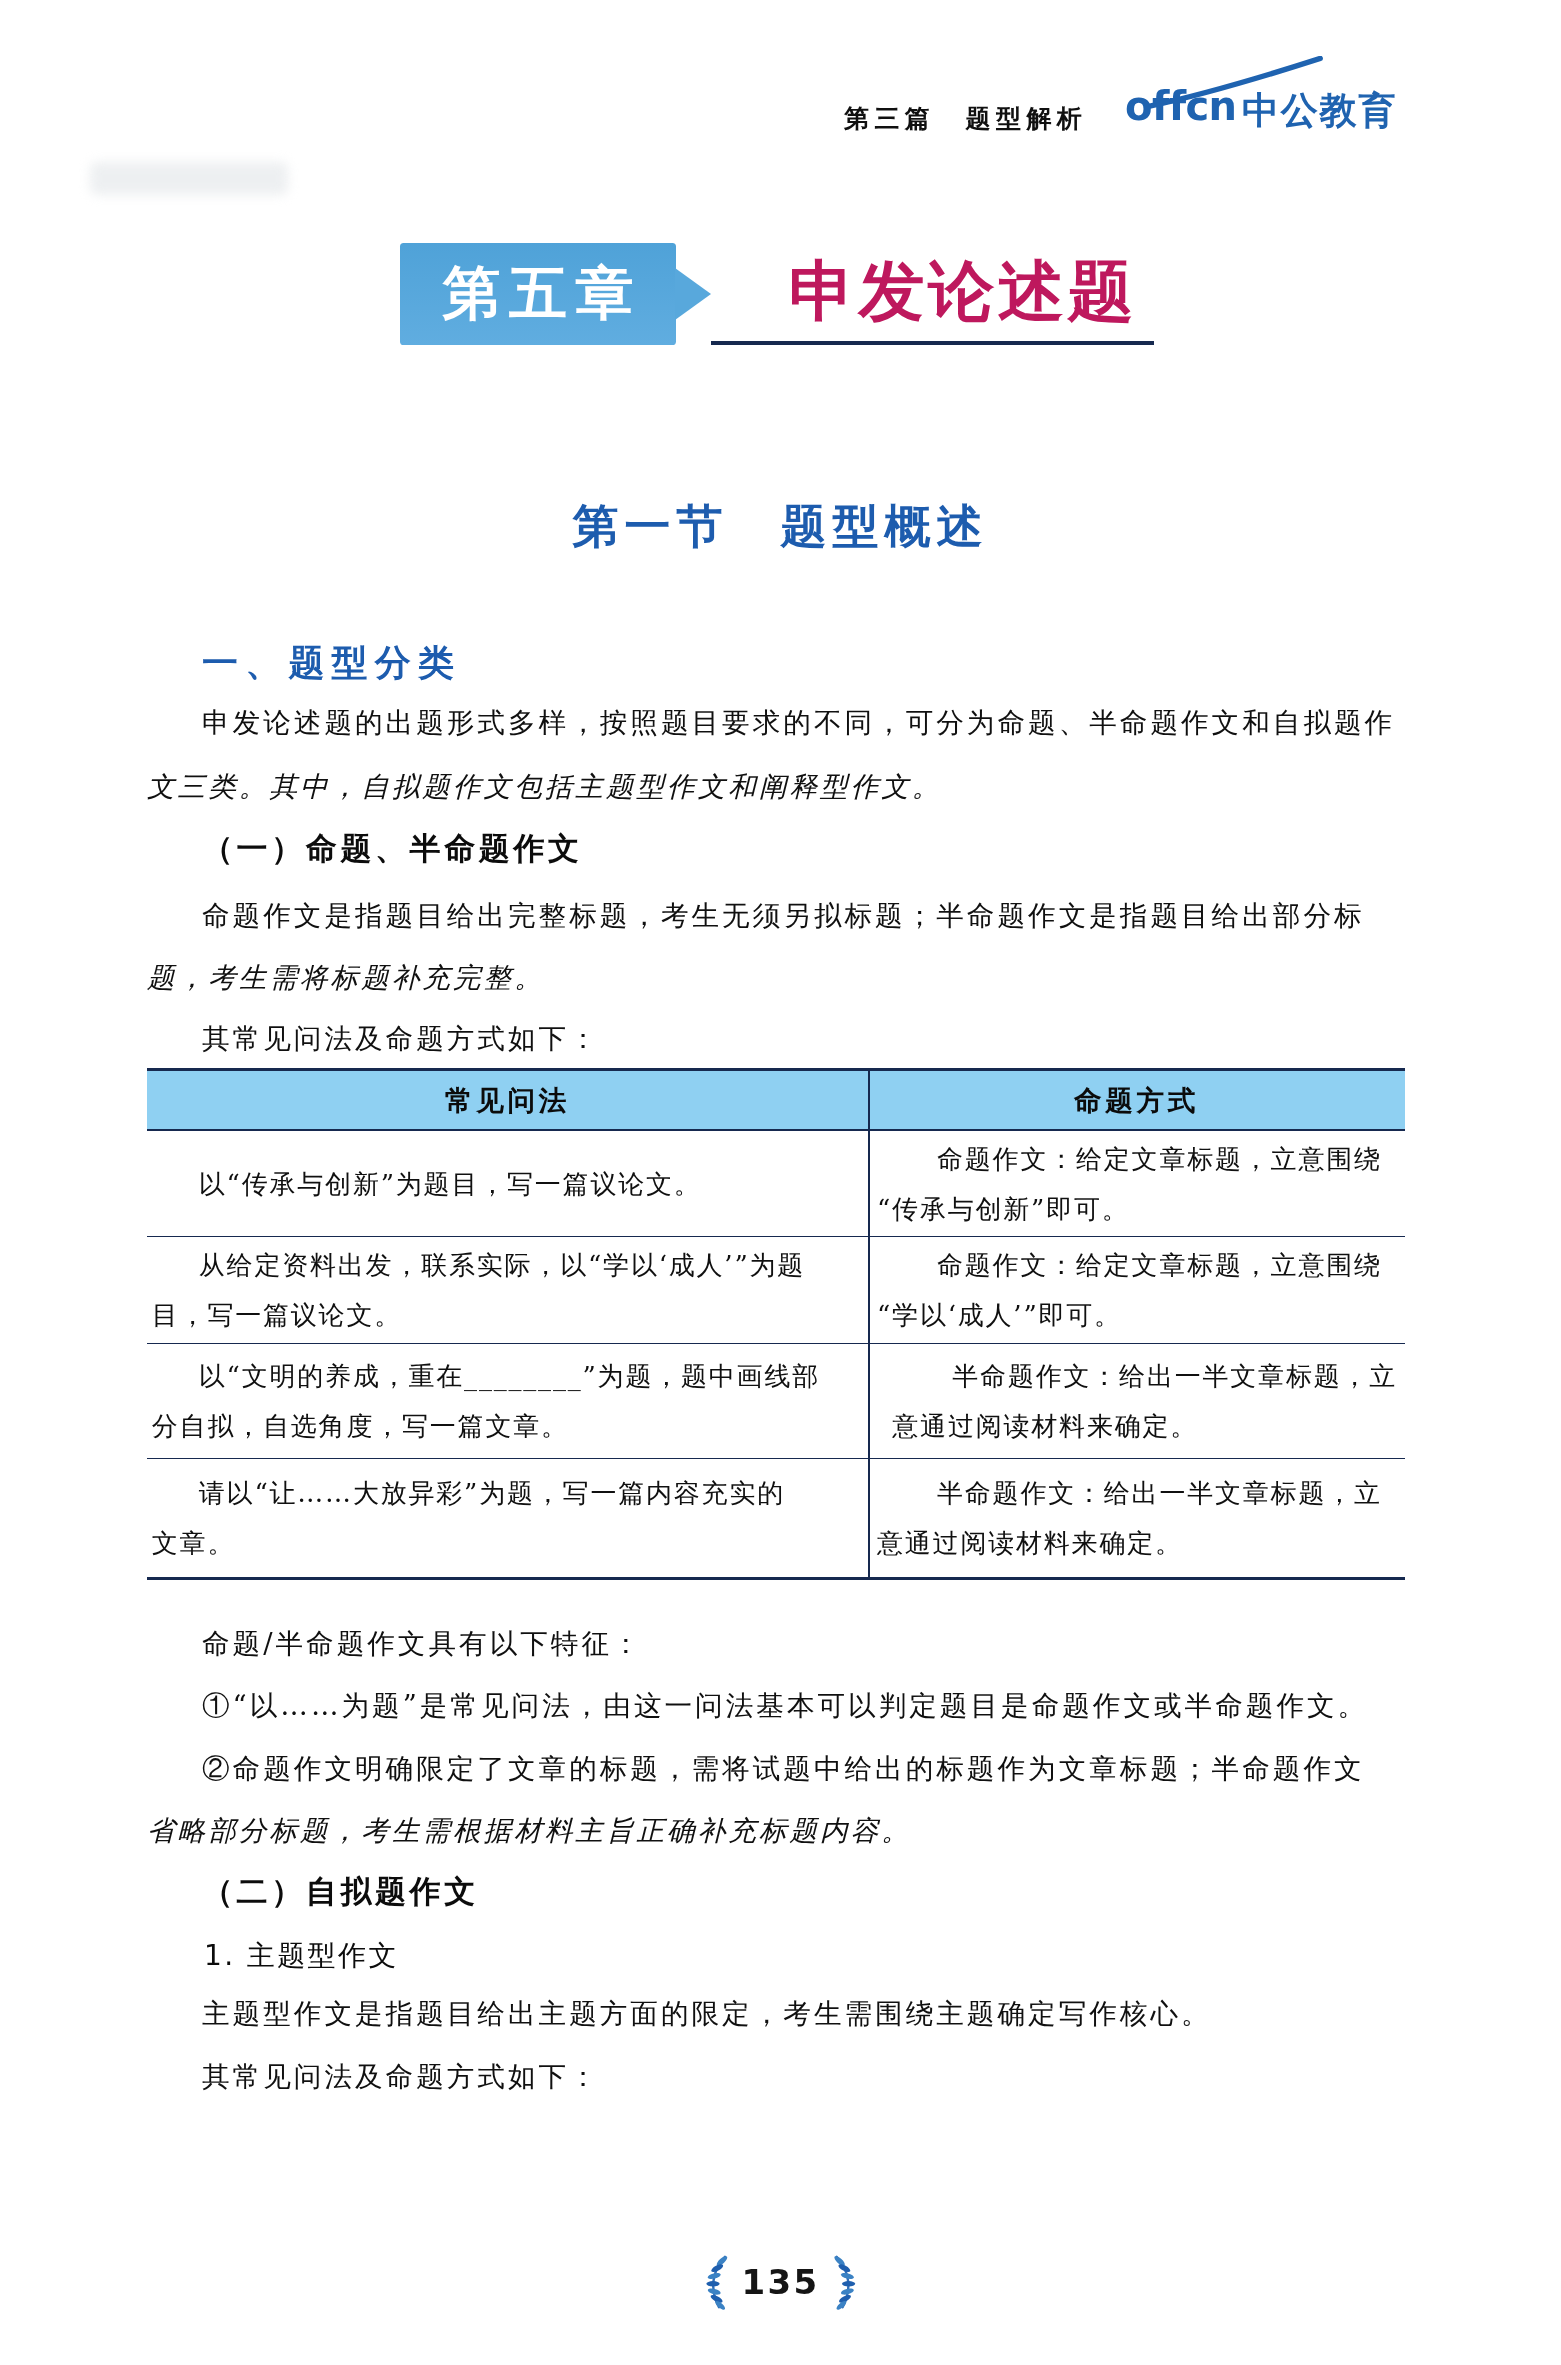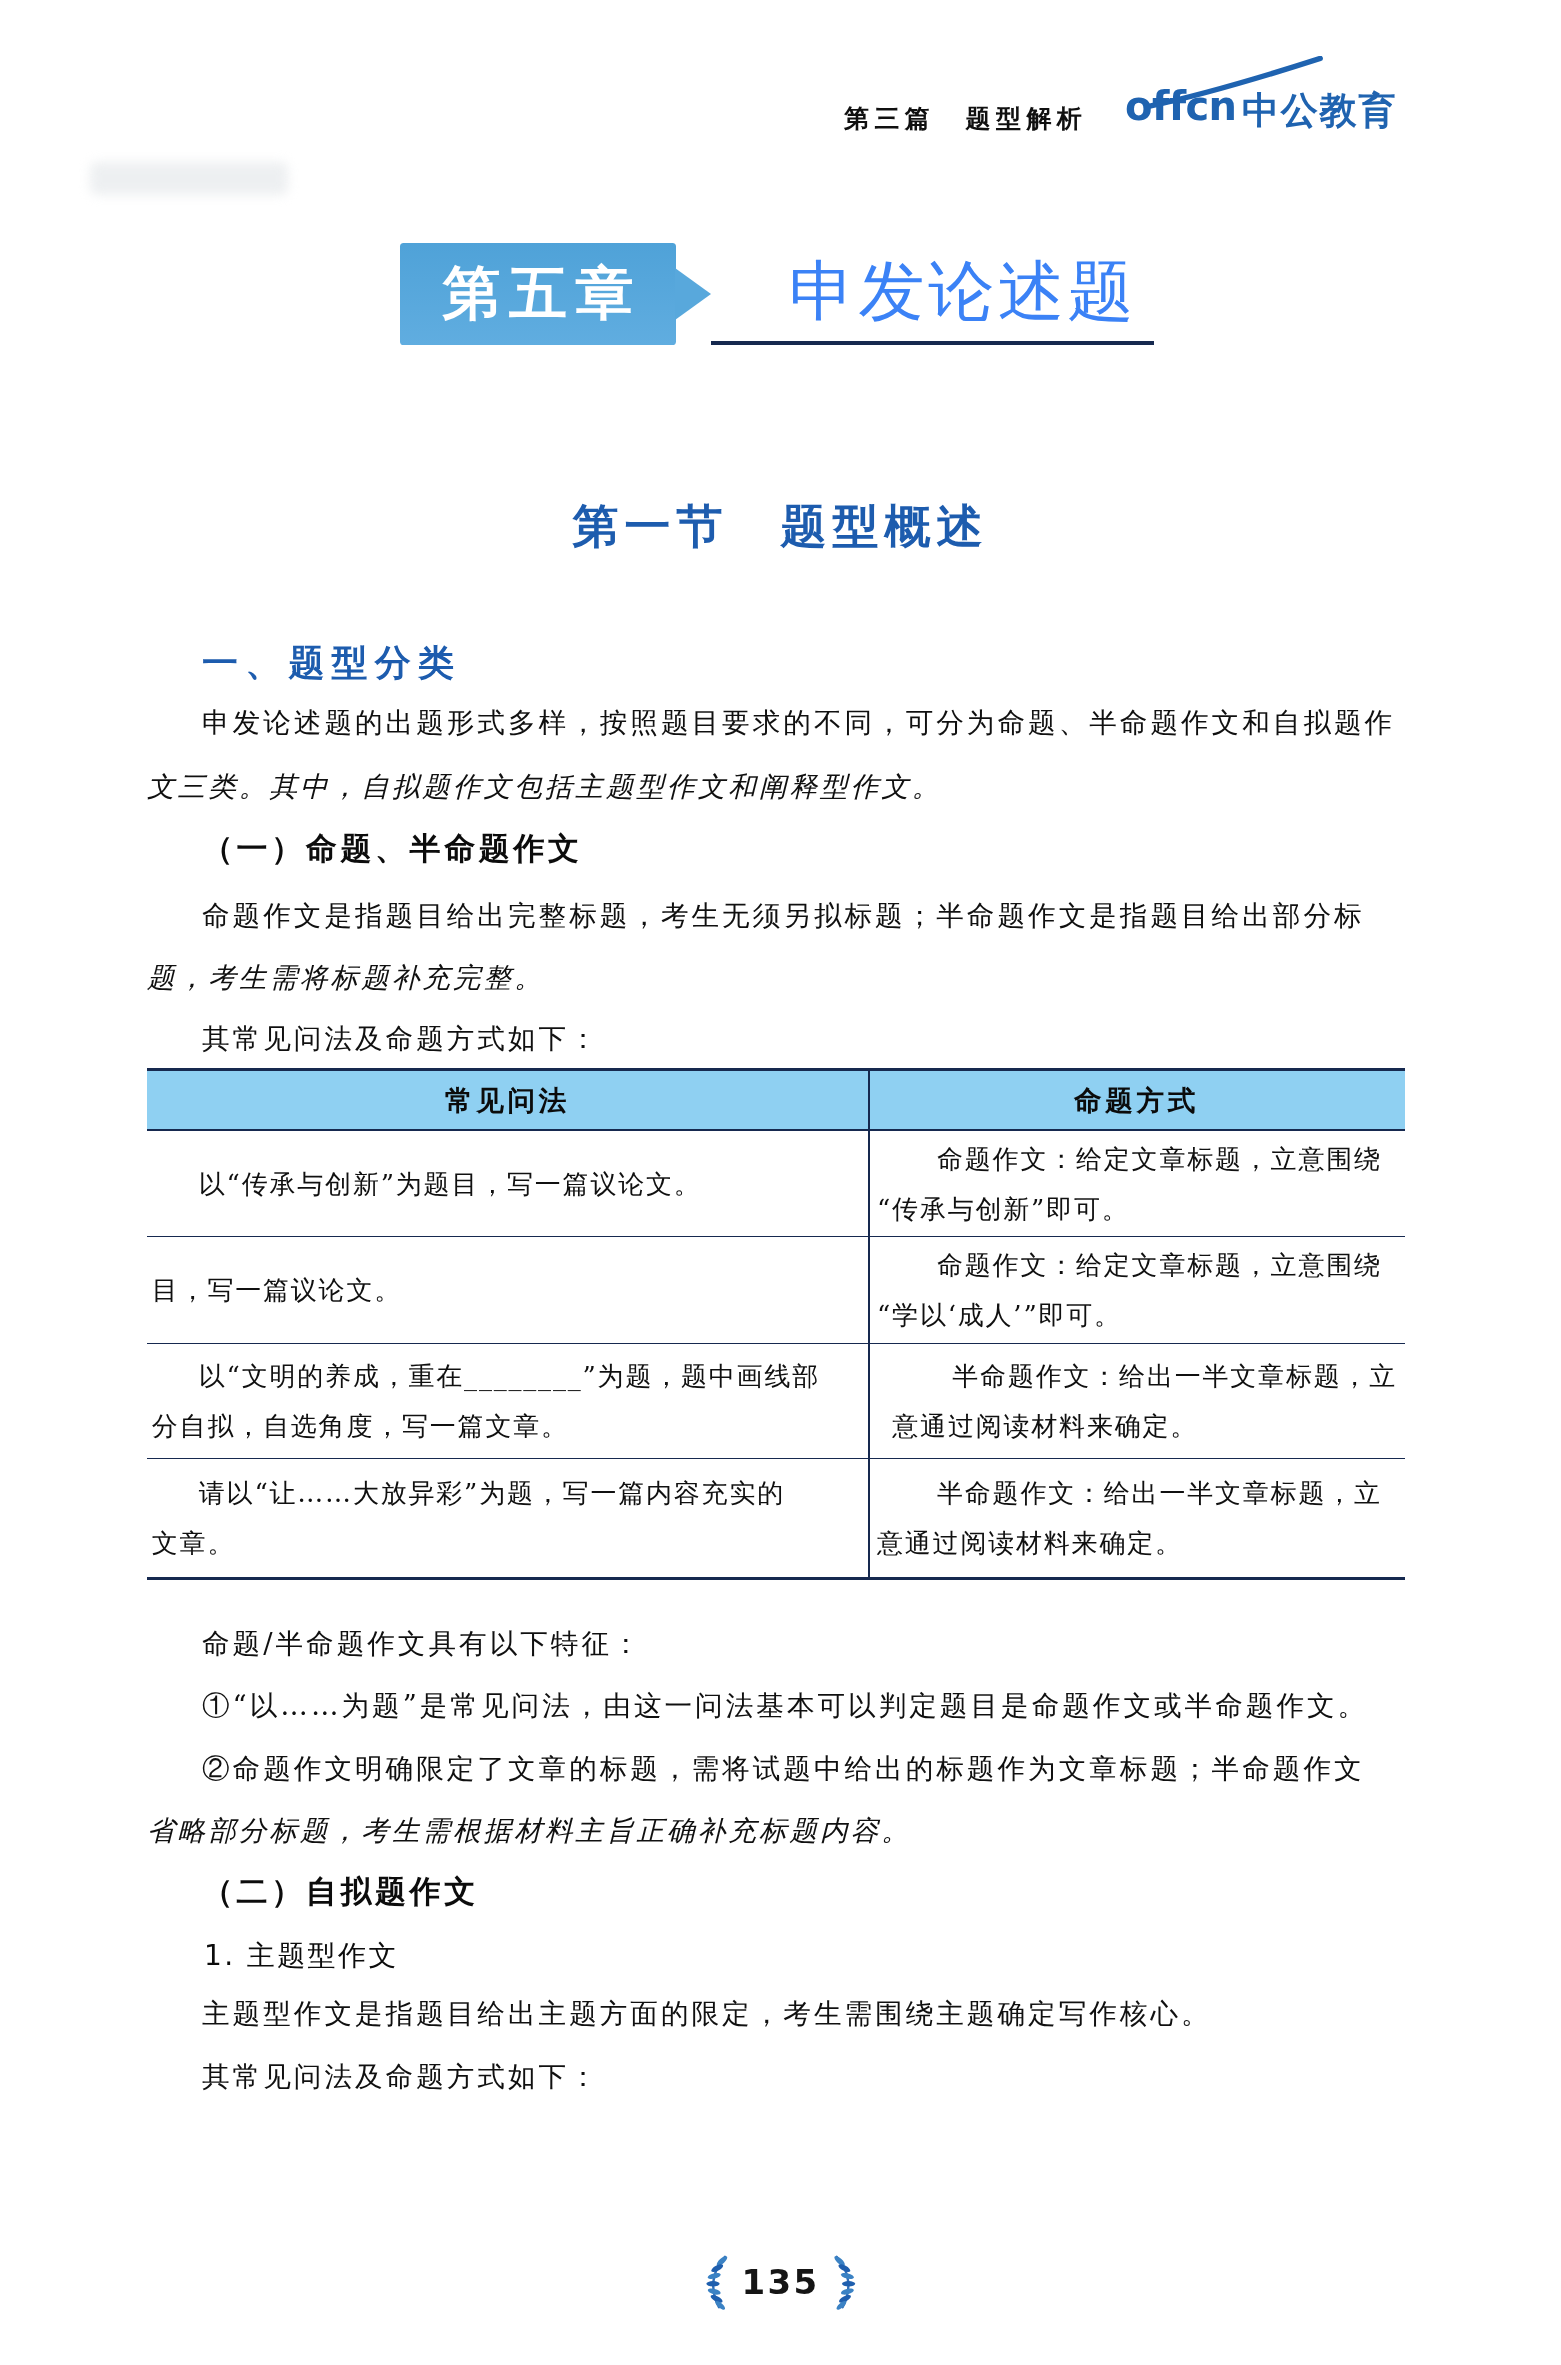--- a/index.html
+++ b/index.html
@@ -49,21 +49,21 @@
     color:#ffffff;font-size:58px;font-weight:bold;letter-spacing:8.4px;
     text-indent:8.4px;
   }
   .banner-arrow{
     position:absolute;left:675px;top:268px;width:0;height:0;
     border-top:26px solid transparent;border-bottom:26px solid transparent;
     border-left:36px solid #58a8dc;
   }
   .chapter-title{
     left:789px;top:247px;
-    font-size:66px;font-weight:normal;letter-spacing:3.6px;color:#3b82f6;
+    font-size:66px;font-weight:bold;letter-spacing:3.6px;color:#be185d;
   }
   .chapter-underline{
     position:absolute;left:711px;top:341px;width:443px;height:3.6px;
     background:#16294f;
   }
 
   
   .section-title{
     position:absolute;left:0;top:496px;width:1561px;text-align:center;
     font-size:46px;font-weight:bold;letter-spacing:6px;color:#1d5cae;
@@ -181,20 +181,21 @@
         <div class="cline first">以“传承与创新”为题目，写一篇议论文。</div>
       </div>
       <div class="cell cell-r">
         <div class="cline first">命题作文：给定文章标题，立意围绕</div>
         <div class="cline">“传承与创新”即可。</div>
       </div>
     </div>
 
     <div class="trow r2">
       <div class="cell cell-l">
+        <div class="cline first">从给定资料出发，联系实际，以“学以‘成人’”为题</div>
         <div class="cline">目，写一篇议论文。</div>
       </div>
       <div class="cell cell-r">
         <div class="cline first">命题作文：给定文章标题，立意围绕</div>
         <div class="cline">“学以‘成人’”即可。</div>
       </div>
     </div>
 
     <div class="trow r3">
       <div class="cell cell-l">

